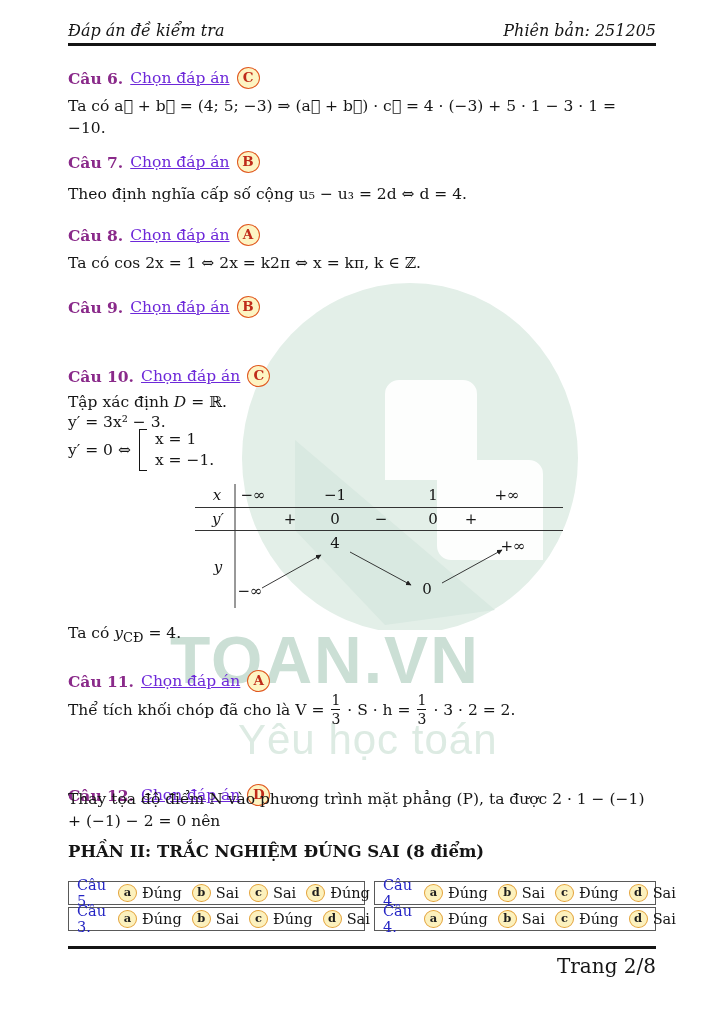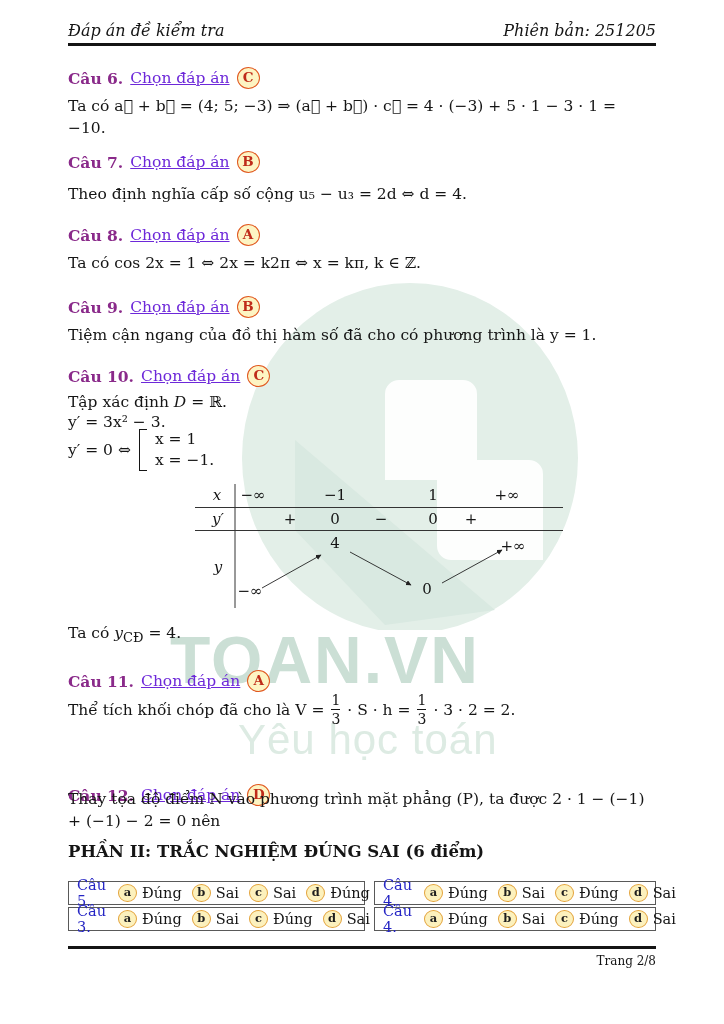--- a/index.html
+++ b/index.html
@@ -59,21 +59,21 @@
   .tfbox.wide{width:297px;} .tfbox.narrow{width:282px;}
   .tflabel{color:#2525c4;margin-right:2px;}
   .tfitem{display:flex;align-items:center;gap:5px;}
   .circle{
     display:inline-flex;align-items:center;justify-content:center;
     width:17px;height:16px;border:1.2px solid #e3a33b;border-radius:50%;
     background:#fcf1bd;color:#1d1d1d;font-weight:bold;font-size:11.5px;line-height:1;
   }
   
   .ftr-rule{top:946px;left:68px;width:588px;height:3px;background:#141414;}
-  .ftr-page{top:954px;right:68px;font-size:12px;}
+  .ftr-page{top:954px;right:68px;font-size:20px;}
 </style>
 </head>
 <body>
 
 <svg class="wm" style="left:235px;top:280px;" width="350" height="350" viewBox="0 0 350 350">
   <ellipse cx="175" cy="178" rx="168" ry="175" fill="#e3efe8"></ellipse>
   <polygon points="60,160 260,330 150,345 60,250" fill="#d9e9e1"></polygon>
   <path d="M150 100 h78 a14 14 0 0 1 14 14 v66 h52 a14 14 0 0 1 14 14 v86 h-92 a14 14 0 0 1 -14 -14 v-66 h-52 v-86 a14 14 0 0 1 14 -14 z" fill="#ffffff" opacity="0.9"></path>
 </svg>
 <div class="wm abs wm-brand">TOAN.VN</div>
@@ -104,21 +104,20 @@
     <span class="qprefix">Chọn đáp án</span>
     <span class="badge">A</span>
   </div>
   <div class="abs sol" style="top:252px;">Ta có cos 2x = 1 ⇔ 2x = k2π ⇔ x = kπ, k ∈ ℤ.</div>
 
   <div class="abs qhead" style="top:296px;">
     <span class="qlabel">Câu 9.</span>
     <span class="qprefix">Chọn đáp án</span>
     <span class="badge">B</span>
   </div>
-  <div class="abs sol" style="top:324px;">Tiệm cận ngang của đồ thị hàm số đã cho có phương trình là y = 1.</div>
 
   <div class="abs qhead" style="top:365px;">
     <span class="qlabel">Câu 10.</span>
     <span class="qprefix">Chọn đáp án</span>
     <span class="badge">C</span>
   </div>
   <div class="abs sol" style="top:391px;">
     <span>Tập xác định </span><span class="ivar">D</span><span> = ℝ.</span>
   </div>
   <div class="abs sol" style="top:411px;">y′ = 3x² − 3.</div>
@@ -188,21 +187,21 @@
     <span>· 3 · 2 = 2.</span>
   </div>
 
   <div class="abs qhead" style="top:762px;margin-top:22px;">
     <span class="qlabel">Câu 12.</span>
     <span class="qprefix">Chọn đáp án</span>
     <span class="badge">D</span>
   </div>
   <div class="abs sol" style="top:788px;">Thay tọa độ điểm N vào phương trình mặt phẳng (P), ta được 2 · 1 − (−1) + (−1) − 2 = 0 nên</div>
 
-  <div class="abs part2">PHẦN II: TRẮC NGHIỆM ĐÚNG SAI (6 điểm)</div>
+  <div class="abs part2">PHẦN II: TRẮC NGHIỆM ĐÚNG SAI (8 điểm)</div>
 
   <div class="abs tfwrap">
     <div class="tfrow">
       <div class="tfbox wide">
         <span class="tflabel">Câu 5.</span>
         <span class="tfitem">
             <span class="circle">a</span>
             <span>Đúng</span>
           </span>
         <span class="tfitem">

